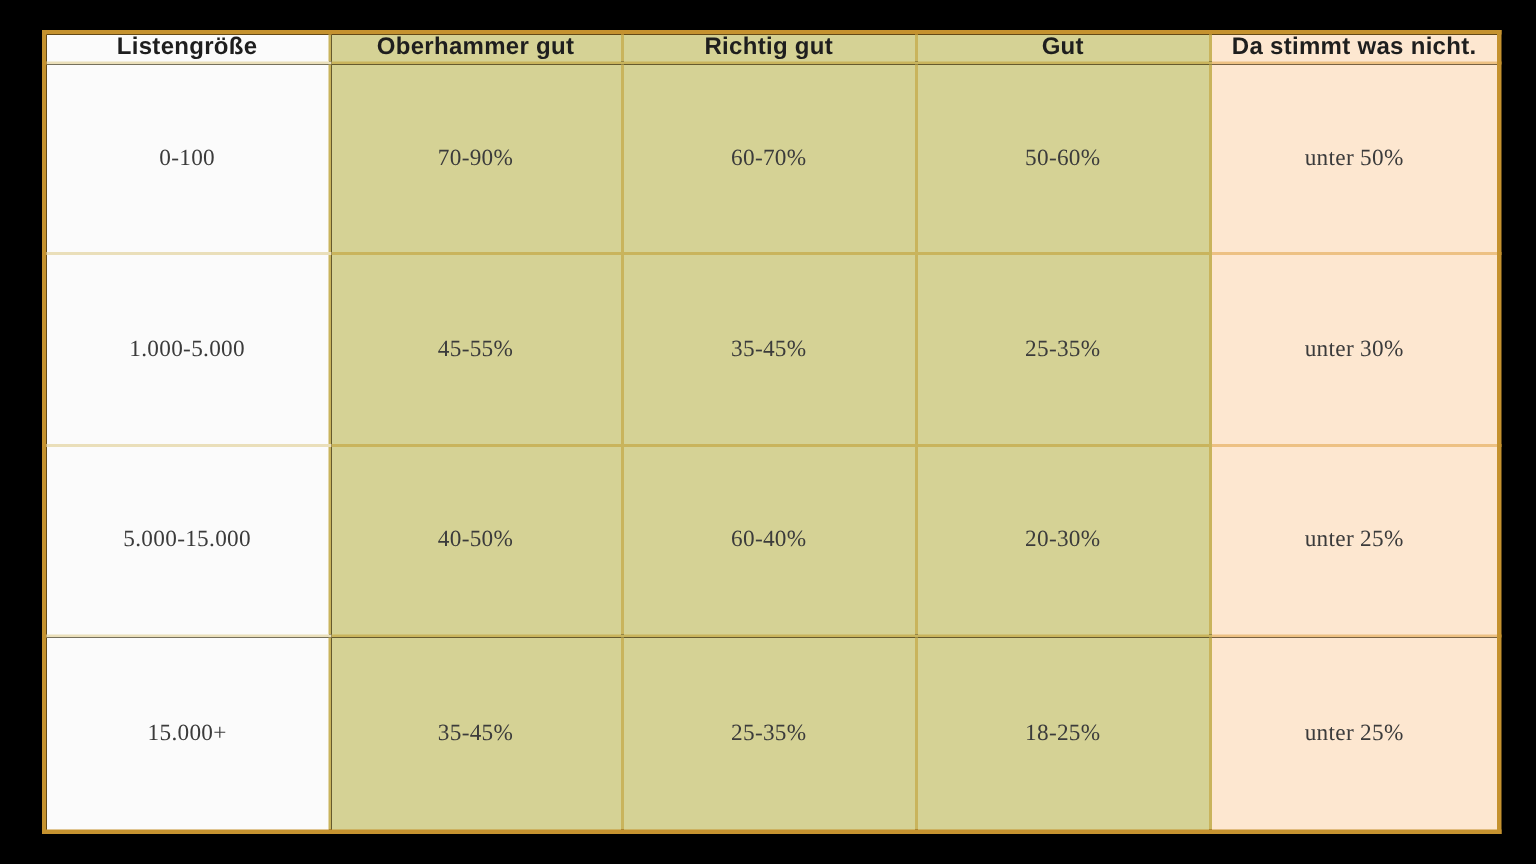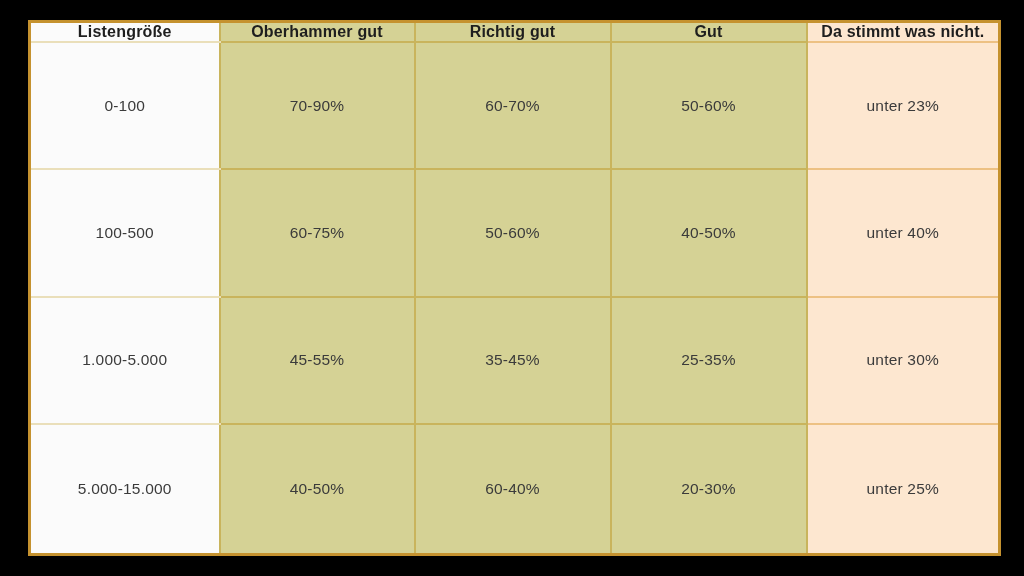--- a/index.html
+++ b/index.html
@@ -41,20 +41,21 @@
   }
   .rate-table th{
     font-size:16px;
     font-weight:700;
     color:var(--ink-dark);
   }
   .rate-table td{
     font-size:15.5px;
     font-weight:400;
     color:var(--ink);
+    font-family:Liberation Serif, serif;
   }
   .c-white{
     background:var(--col-white);
     border-bottom:2px solid var(--line-cream);
   }
   .c-olive{
     background:var(--col-olive);
     border-bottom:2px solid var(--line-gold);
     border-left:2px solid var(--line-gold);
   }
@@ -84,38 +85,38 @@
           <th class="c-olive">Gut</th>
           <th class="c-peach">Da stimmt was nicht.</th>
         </tr>
     </thead>
     <tbody>
         <tr>
           <td class="c-white">0-100</td>
           <td class="c-olive">70-90%</td>
           <td class="c-olive">60-70%</td>
           <td class="c-olive">50-60%</td>
-          <td class="c-peach">unter 23%</td>
-        </tr>
-        <tr>
-          <td class="c-white">100-500</td>
-          <td class="c-olive">60-75%</td>
-          <td class="c-olive">50-60%</td>
-          <td class="c-olive">40-50%</td>
-          <td class="c-peach">unter 40%</td>
+          <td class="c-peach">unter 50%</td>
         </tr>
         <tr>
           <td class="c-white">1.000-5.000</td>
           <td class="c-olive">45-55%</td>
           <td class="c-olive">35-45%</td>
           <td class="c-olive">25-35%</td>
           <td class="c-peach">unter 30%</td>
         </tr>
         <tr>
           <td class="c-white">5.000-15.000</td>
           <td class="c-olive">40-50%</td>
           <td class="c-olive">60-40%</td>
           <td class="c-olive">20-30%</td>
           <td class="c-peach">unter 25%</td>
         </tr>
+        <tr>
+          <td class="c-white">15.000+</td>
+          <td class="c-olive">35-45%</td>
+          <td class="c-olive">25-35%</td>
+          <td class="c-olive">18-25%</td>
+          <td class="c-peach">unter 25%</td>
+        </tr>
       </tbody>
   </table>
 </div>
 
 </body></html>

